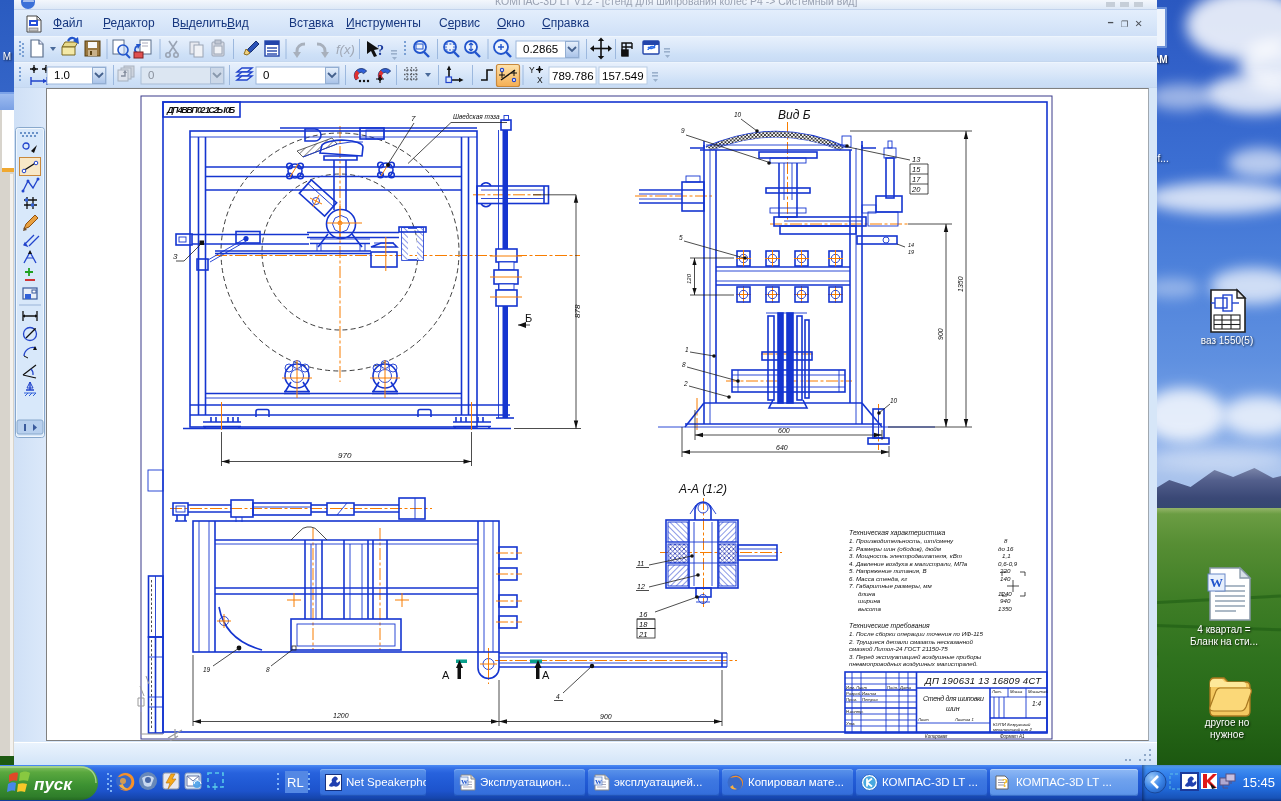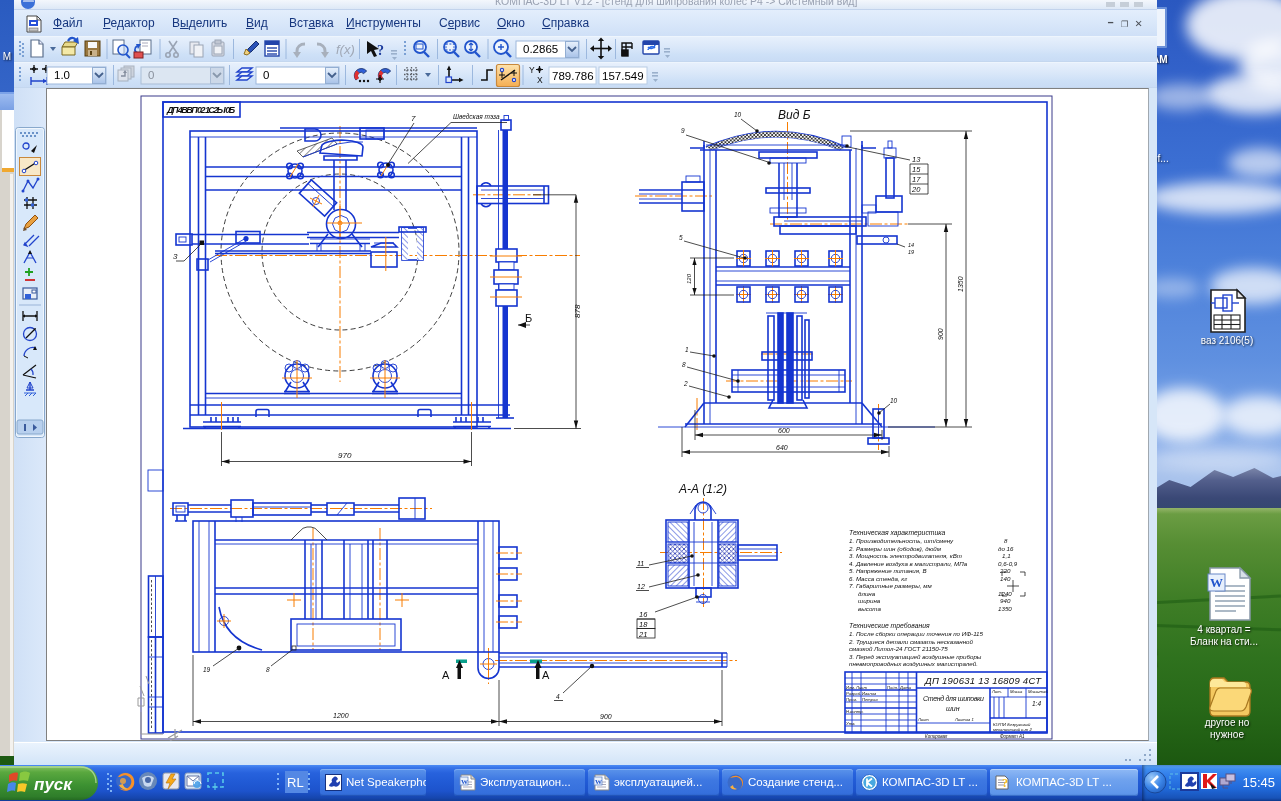--- a/index.html
+++ b/index.html
@@ -64,21 +64,21 @@
 <div class="abs" id="lwin">
     <div class="wt"></div>
     <div class="wc"></div>
     <div class="or"></div>
     <div class="hl"></div>
   </div>
 <div class="abs" style="left:0;top:756px;width:14px;height:9px;background:#1d5a12"></div>
 <div class="abs" style="left:1154px;top:7px;width:13px;height:41px;background:#eef4fc;border:2px solid #6a90d8;border-radius:1px"></div>
 <div class="dlabel" style="left:1152px;top:54px;width:30px;text-align:left;font-weight:bold">АМ</div>
 <div class="dlabel" style="left:1152px;top:153px;width:34px;text-align:left">9f...</div>
-<div class="dlabel" style="left:1196px;top:335px;width:62px">ваз 2106(5)</div>
+<div class="dlabel" style="left:1196px;top:335px;width:62px">ваз 1550(5)</div>
 <div class="dlabel" style="left:1186px;top:624px;width:76px">4 квартал =<br>Бланк  на сти...</div>
 <div class="dlabel" style="left:1196px;top:717px;width:62px">другое но<br>нужное</div>
 <div class="dlabel" style="left:1128px;top:645px;width:28px;text-align:right">ма<br>а</div>
 
 <svg class="abs" id="dicons" style="left:1148px;top:0;width:133px;height:765px" viewBox="1148 0 133 765">
 
 <g transform="translate(1209,288)">
 <path d="M2,2h26l8,8v34H2z" fill="#fff" stroke="#202020" stroke-width="1.6"></path>
 <path d="M28,2v8h8z" fill="#e8e8e8" stroke="#202020" stroke-width="1.4"></path>
 <g stroke="#2244cc" stroke-width="1.4" fill="none">
@@ -117,21 +117,21 @@
 <path d="M2,34l6,-16c1,-2 2,-3 4,-3h28c3,0 4,2 3,5l-5,14c-1,2 -2,4 -5,4H6c-3,0 -5,-1 -4,-4z" fill="#fbd878" stroke="#a87820" stroke-width="1.2"></path>
 </g>
 </svg>
 
 <div class="abs" id="app">
  <div class="abs" id="titlebar"></div>
  <div class="abs" id="menubar">
   <span style="left:39px"><u>Ф</u>айл</span>
   <span style="left:89px"><u>Р</u>едактор</span>
   <span style="left:158px">В<u>ы</u>делить</span>
-  <span style="left:232px"><u>В</u>ид</span>
+  <span style="left:213px"><u>В</u>ид</span>
   <span style="left:275px">Вст<u>а</u>вка</span>
   <span style="left:332px"><u>И</u>нструменты</span>
   <span style="left:425px">С<u>е</u>рвис</span>
   <span style="left:483px"><u>О</u>кно</span>
   <span style="left:528px"><u>С</u>правка</span>
   <span class="wbtn" style="left:1093px">–</span>
   <span class="wbtn" style="left:1107px">❐</span>
   <span class="wbtn" style="left:1121px">✕</span>
  </div>
  <div class="abs tbrow" id="tb1"></div>
@@ -1218,21 +1218,21 @@
         <text x="2" y="9.5" font-size="7" font-weight="bold" fill="#2255cc" font-family="Liberation Serif">W</text>
       </svg>
       <span class="lbl">эксплуатацией...</span>
     </div>
  <div class="tbtn" style="left:722px;width:131px">
       <svg class="ticon" viewBox="0 0 17 17">
         <circle cx="8.5" cy="8.5" r="8" fill="#3a6ac8"></circle>
         <path d="M3,4a8 8 0 0 1 12,1c2,3 1,8 -2,10a7 7 0 0 0 1,-9c-2,-3 -4,-3 -5,-3c-3,0 -4,1 -6,1z" fill="#f89028"></path>
         <path d="M3,13a6 6 0 0 0 7,2c-3,-1 -4,-2 -4,-4z" fill="#f8b040"></path>
       </svg>
-      <span class="lbl">Создание стенд...</span>
+      <span class="lbl">Копировал мате...</span>
     </div>
  <div class="tbtn" style="left:856px;width:131px">
       <svg class="ticon" viewBox="0 0 17 17">
         <circle cx="8.5" cy="8.5" r="8" fill="#fff" stroke="#2868c8"></circle>
         <circle cx="8.5" cy="8.5" r="6.2" fill="#48a8e0"></circle>
         <path d="M6,4.5v8M6,8.5l5,-4M6,8.5l5,4" stroke="#fff" stroke-width="1.8" fill="none"></path>
       </svg>
       <span class="lbl">КОМПАС-3D LT ...</span>
     </div>
  <div class="tbtn" style="left:990px;width:148px;background:linear-gradient(180deg,#8fb9f5 0,#6fa2ee 40%,#5f96ea 90%,#4f86dc 100%);box-shadow:inset 0 1px 0 #b5d2f8,inset 0 -1px 0 #3a6fc8">

